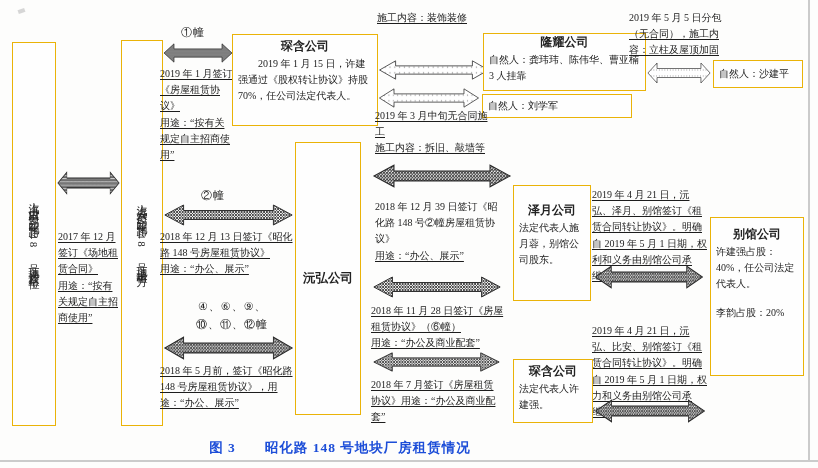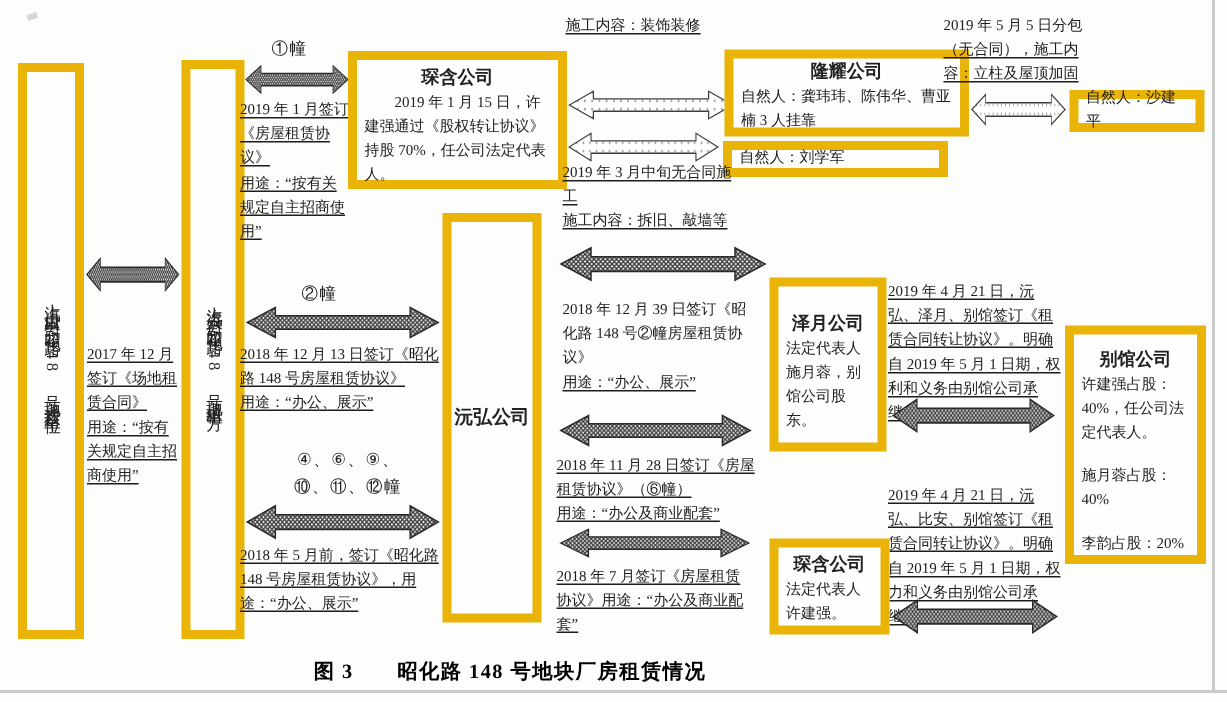--- a/index.html
+++ b/index.html
@@ -1,36 +1,36 @@
 <!DOCTYPE html>
 <html><head>
 <meta charset="utf-8">
 <style>
   html,body{margin:0;padding:0;background:#ffffff;}
   #stage{
     position:relative;width:818px;height:468px;background:#fdfdfc;
     font-family:"Liberation Serif","DejaVu Serif",serif;color:#222;
     overflow:hidden;
   }
-  .bx{position:absolute;border:6px solid #eab308;background:#fefefe;box-sizing:border-box;}
+  .bx{position:absolute;border:1px solid #eab308;background:#fefefe;box-sizing:border-box;}
   .vbox{display:flex;align-items:center;justify-content:center;
     writing-mode:vertical-rl;text-orientation:mixed;
     font-size:11px;letter-spacing:2.5px;line-height:1.1;}
   .btitle{display:block;text-align:center;font-weight:bold;font-size:12px;line-height:1.4;}
   .bbody{display:block;font-size:10px;line-height:1.6;padding:1px 4px 2px 5px;}
   .indent{text-indent:2em;}
   .note{position:absolute;font-size:10px;line-height:1.62;color:#1d1d1d;}
   .seg{display:block;}
   .u{text-decoration:underline;text-underline-offset:2px;}
   .lbl{position:absolute;font-size:11px;color:#1d1d1d;letter-spacing:1px;}
   .arr{position:absolute;}
   .hatch{fill:url(#hatchPat);stroke:#2a2a2a;stroke-width:1;}
   .dots{fill:url(#dotPat);stroke:#3c3c3c;stroke-width:1;}
   .caption{position:absolute;left:60px;top:439px;width:560px;text-align:center;
-    font-size:13.5px;font-weight:bold;letter-spacing:1px;color:#000000;}
+    font-size:13.5px;font-weight:bold;letter-spacing:1px;color:#1d4ed8;}
   .edge{position:absolute;background:#cbcbcb;}
   .smudge{position:absolute;left:18px;top:9px;width:7px;height:4px;background:#bdbdbd;
     transform:rotate(-20deg);opacity:.6;}
   .gap{margin-top:10px;display:block;}
 </style>
 </head>
 <body>
 
 <div id="stage">
 
@@ -165,21 +165,20 @@
   <div class="note" style="left:592px;top:187px;width:116px;">
     <span class="seg u">2019 年 4 月 21 日，沅弘、泽月、别馆签订《租赁合同转让协议》。明确自 2019 年 5 月 1 日期，权利和义务由别馆公司承继。</span>
   </div>
   <svg class="arr" style="left:594px;top:264px;width:110px;height:26px" viewBox="0 0 140 24" preserveAspectRatio="none">
     <path class="hatch" d="M2,12 L22,2 L22,7.5 L118,7.5 L118,2 L138,12 L118,22 L118,16.5 L22,16.5 L22,22 Z"></path>
   </svg>
 
   <div class="bx" style="left:710px;top:217px;width:94px;height:159px;padding-top:8px;">
     <span class="btitle">别馆公司</span>
     <span class="bbody">许建强占股：40%，任公司法定代表人。</span>
-    <span class="bbody gap">施月蓉占股：40%</span>
     <span class="bbody gap">李韵占股：20%</span>
   </div>
 
   <div class="note" style="left:592px;top:323px;width:116px;">
     <span class="seg u">2019 年 4 月 21 日，沅弘、比安、别馆签订《租赁合同转让协议》。明确自 2019 年 5 月 1 日期，权力和义务由别馆公司承继。</span>
   </div>
   <svg class="arr" style="left:594px;top:398px;width:112px;height:26px" viewBox="0 0 140 24" preserveAspectRatio="none">
     <path class="hatch" d="M2,12 L22,2 L22,7.5 L118,7.5 L118,2 L138,12 L118,22 L118,16.5 L22,16.5 L22,22 Z"></path>
   </svg>
 

